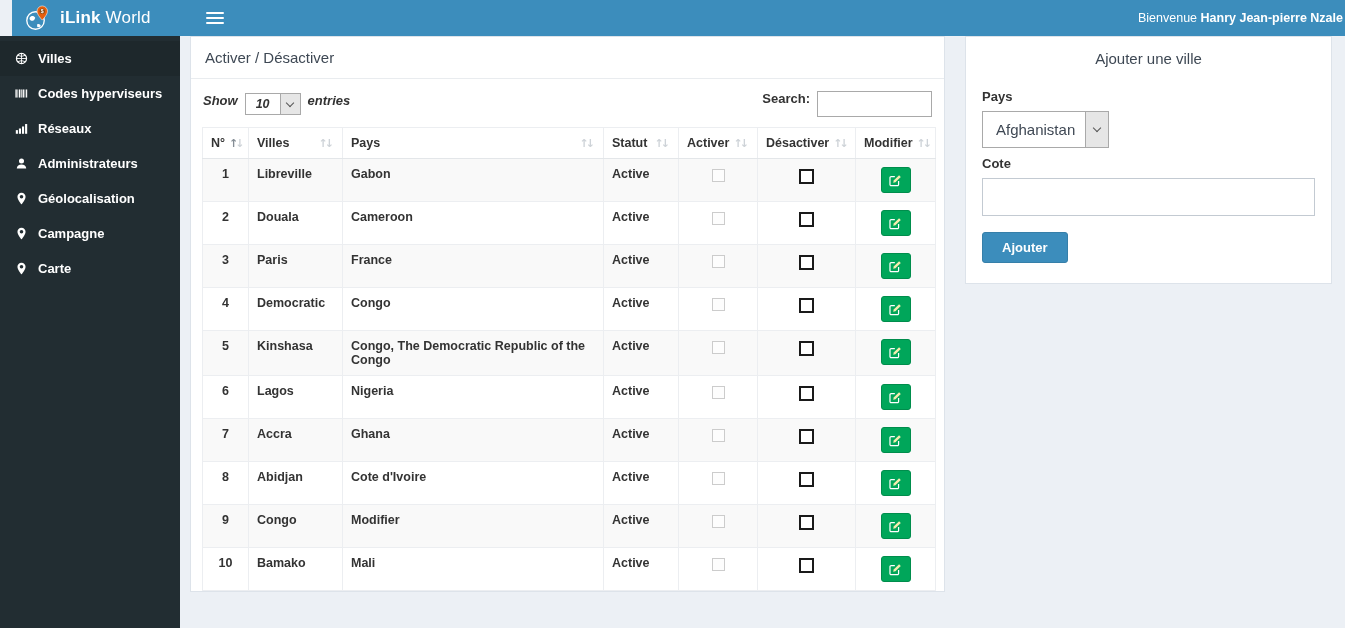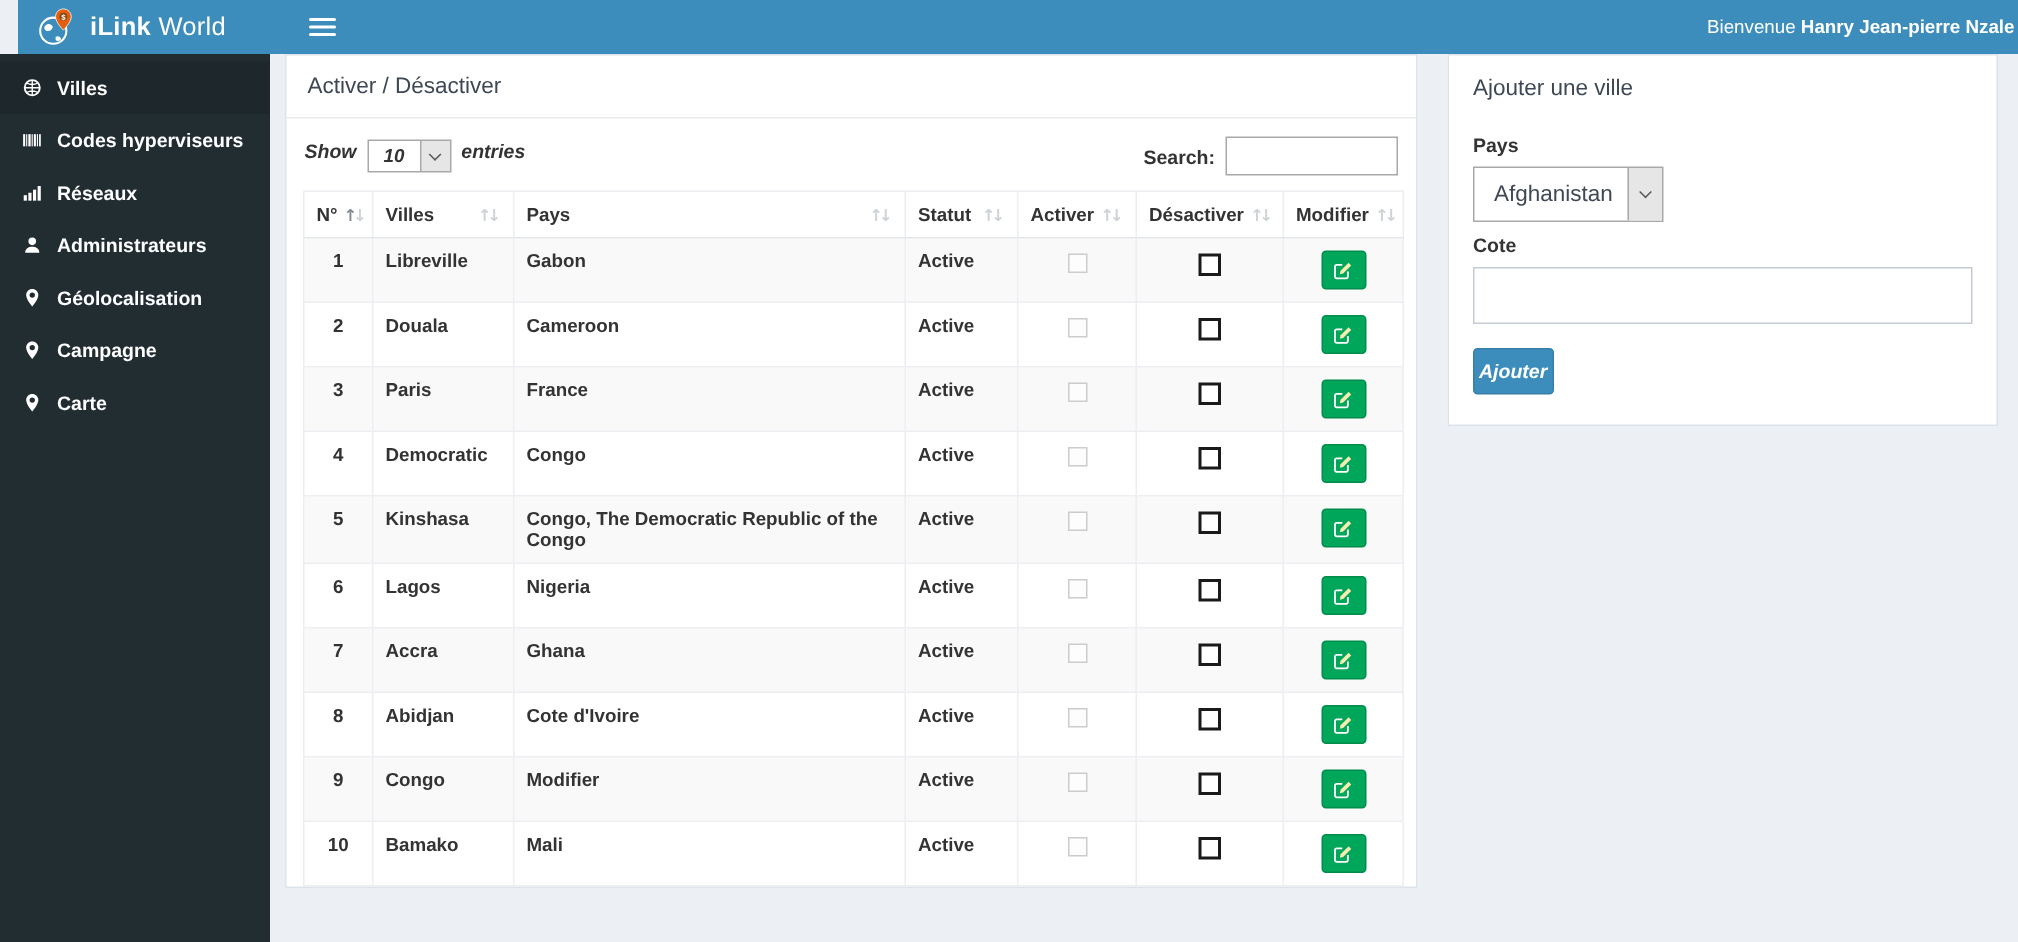--- a/index.html
+++ b/index.html
@@ -35,21 +35,21 @@
   .card-title { font-size:15px; color:#3e4854; padding:12px 14px; }
   .table-card .card-title { border-bottom:1px solid #e9ecef; }
 
   
   .dt-controls { display:flex; justify-content:space-between; align-items:center; padding:12px 12px 10px; font-size:13px; font-weight:600; color:#333; }
   .dt-length { display:flex; align-items:flex-start; gap:7px;font-style:italic; }
   .fake-select { display:inline-flex; align-items:stretch; border:1px solid #a9a9a9; background:#fff; cursor:pointer; }
   .fake-select .fs-value { padding:3px 10px; font-size:12.5px; display:flex; align-items:center; }
   .fake-select .fs-arrow { width:20px; background:#e6e6e6; border-left:1px solid #a9a9a9; display:flex; align-items:center; justify-content:center; }
   .chev { width:6px; height:6px; border-right:1.6px solid #555; border-bottom:1.6px solid #555; transform:rotate(45deg); margin-top:-3px; }
-  .dt-search { display:flex; align-items:center; gap:7px; }
+  .dt-search { display:flex; gap:7px; }
   .dt-search input { width:115px; height:26px; border:1px solid #a9a9a9; padding:0 6px; font-size:12.5px; font-family:inherit; }
 
   
   .dt-wrap { padding:0 11px; }
   table.dt { width:100%; border-collapse:collapse; table-layout:fixed; font-size:12.5px; }
   .dt col.c-num{width:46px;} .dt col.c-ville{width:94px;} .dt col.c-pays{width:261px;}
   .dt col.c-statut{width:75px;} .dt col.c-act{width:79px;} .dt col.c-des{width:98px;} .dt col.c-mod{width:80px;}
   .dt th { border:1px solid #eceef1; border-bottom:1px solid #e3e6e9; padding:8px 8px; font-size:12.5px; font-weight:bold; color:#333; cursor:pointer; }
   .dt th .th-inner { display:flex; justify-content:space-between; align-items:center; gap:4px; }
   .sort-ic { font-family:"DejaVu Sans",sans-serif; font-size:11px; letter-spacing:-3px; color:#ced3d8; white-space:nowrap; padding-right:3px; }
@@ -57,27 +57,27 @@
   .dt td { border:1px solid #eceef1; padding:8px; vertical-align:top; font-weight:600; color:#333; }
   .dt tbody tr:nth-child(odd) { background:#f9f9f9; }
   .td-num { text-align:center; }
   .td-center { text-align:center; }
   .cb { appearance:none; -webkit-appearance:none; display:inline-block; background:#fff; cursor:pointer; margin-top:2px; }
   .cb-activer { width:13px; height:13px; border:1px solid #ccc; background:#fdfdfd; }
   .cb-desactiver { width:15px; height:15px; border:2px solid #1a1a1a; }
   .btn-edit { display:inline-flex; align-items:center; justify-content:center; width:30px; height:26px; background:#00a65a; border:1px solid #008d4c; border-radius:3px; cursor:pointer; }
 
   
-  .add-card .card-title { padding:0 0 14px 0; }
+  .add-card .card-title { padding:0 0 14px 0;text-align:center; }
   .form-label { font-size:13px; font-weight:bold; color:#333; margin:8px 0 7px; }
   .select-lg { height:37px; border:1px solid #a9a9a9; }
   .select-lg .fs-value { font-size:15px; color:#3f4854; padding-left:13px; }
   .select-lg .fs-arrow { width:23px; }
   .input-lg { width:100%; height:38px; border:1px solid #c3cad2; padding:0 10px; font-size:14px; font-family:inherit; }
-  .btn-primary { margin-top:16px; background:#3c8dbc; border:1px solid #367fa9; color:#fff; font-size:13px; font-weight:bold; padding:7px 3px; border-radius:3px; cursor:pointer; font-family:inherit;font-style:italic; }
+  .btn-primary { margin-top:16px; background:#3c8dbc; border:1px solid #367fa9; color:#fff; font-size:13px; font-weight:bold; padding:7px 19px; border-radius:3px; cursor:pointer; font-family:inherit; }
 </style>
 </head>
 <body>
 
 <div class="topbar">
   <div class="logo-area">
     <svg viewBox="0 0 34 34">
       <circle cx="14.5" cy="19.5" r="11" fill="none" stroke="#fff" stroke-width="1.7"></circle>
       <path d="M7.5 15.5 c2-2.6 5.2-2.1 6.6 0.4 c-0.5 3.1-3.1 4.6-5.6 3.6 c-1.6-1-2-2.6-1-4z" fill="#fff"></path>
       <path d="M16.5 24.5 c2-1.1 4.1-0.1 4.6 1.9 c-1.5 2.1-3.6 2.1-4.6 0.6 z" fill="#fff"></path>

